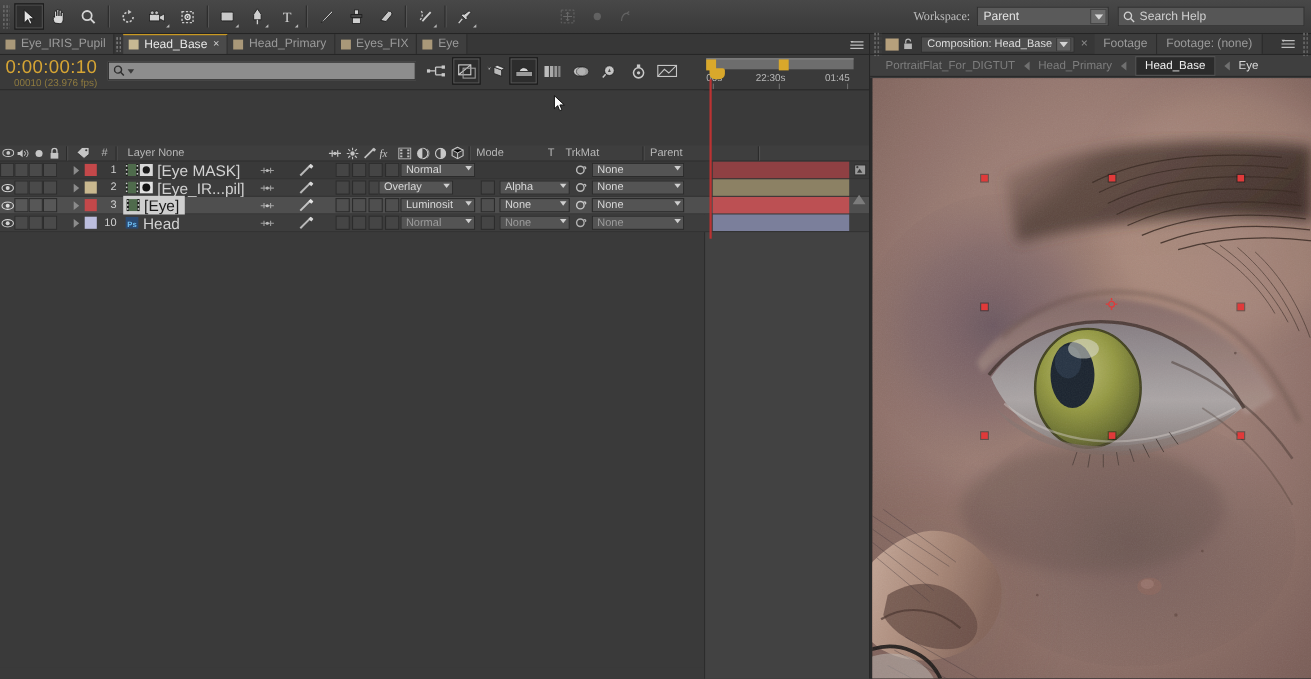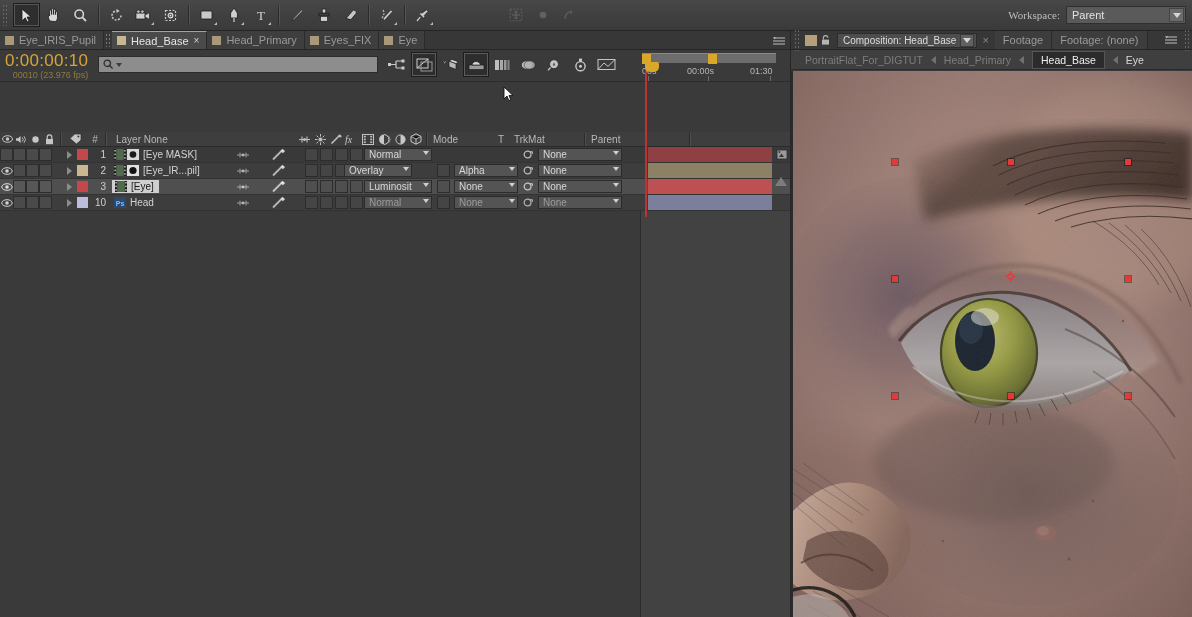--- a/index.html
+++ b/index.html
@@ -103,21 +103,21 @@
   .row.dark { background:#393939; }
   .row.selrow { background:#4f4f4f; }
   .tog { width:13px; height:14px; display:flex; align-items:center; justify-content:center; }
   .togbox { width:13px; height:13px; background:#4a4a4a; border:1px solid #2d2d2d; }
   .lblsw { width:11px; height:11px; margin-left:2px; }
   .lnum { width:24px; text-align:right; padding-right:6px; color:#cfcfcf; font-size:10px; }
   .ltri { width:11px; display:flex; align-items:center; justify-content:center; }
   .tri { width:0;height:0;border-top:4px solid transparent;border-bottom:4px solid transparent;
     border-left:5px solid #8b8b8b; }
   .lname { display:flex; align-items:center; padding-left:2px; }
-  .lname .nm { margin-left:4px; font-size:10px; }
+  .lname .nm { margin-left:4px; font-size:14px; }
   .lname.selname { background:#cfcfcf; color:#1a1a1a; padding:1px 5px 1px 3px; }
   .swcell { width:13px; height:13px; background:#454545; border:1px solid #2c2c2c;
     margin-right:2px; display:flex; align-items:center; justify-content:center;
     font-size:8px; color:#b0b0b0; }
   .dd { height:13px; background:#545454; border:1px solid #2b2b2b;
     display:flex; align-items:center; padding-left:4px; color:#d8d8d8;
     font-size:10px; position:relative; }
   .dd .ar { position:absolute; right:2px; top:2px; width:0;height:0;
     border-left:3.5px solid transparent;border-right:3.5px solid transparent;
     border-top:4px solid #cfcfcf; }
@@ -285,20 +285,27 @@
   <div id="wsWrap">
     <span id="wsLabel">Workspace:</span>
     <div id="wsSelect">
       <span>Parent</span>
       <span id="wsArrow">
         <svg class="ic" width="8" height="5" viewBox="0 0 8 5">
             <path d="M0 0 L8 0 L4 5 Z" fill="#d5d5d5"></path>
           </svg>
       </span>
     </div>
+    <div id="searchBox">
+      <svg class="ic" width="11" height="11" viewBox="0 0 11 11">
+          <circle cx="4.4" cy="4.4" r="3.3" fill="none" stroke="#d0d0d0" stroke-width="1.2"></circle>
+          <line x1="6.9" y1="6.9" x2="10" y2="10" stroke="#d0d0d0" stroke-width="1.3"></line>
+        </svg>
+      <span class="txt">Search Help</span>
+    </div>
   </div>
 </div>
 
 <div id="tabs">
   <div class="tab">
     <span class="sw"></span>
     <span>Eye_IRIS_Pupil</span>
   </div>
   <span class="tabgrip"></span>
   <div class="tab active">
@@ -407,22 +414,22 @@
       </div>
     </div>
 
     <div id="rulerZone">
       <div id="workArea">
         <span class="waHandle" id="wa1"></span>
         <span class="waHandle" id="wa2"></span>
       </div>
       <div id="rulerTicks">
         <span class="tickLbl" style="left:2px;">00s</span>
-        <span class="tickLbl" style="left:47px;">00:00s</span>
-        <span class="tickLbl" style="left:110px;">01:30</span>
+        <span class="tickLbl" style="left:47px;">22:30s</span>
+        <span class="tickLbl" style="left:110px;">01:45</span>
         <span class="tickMark" style="left:8px;"></span>
         <span class="tickMark" style="left:68px;"></span>
         <span class="tickMark" style="left:130px;"></span>
       </div>
       <div id="cti">
         <div id="ctiHead"></div>
       </div>
     </div>
   </div>
 

